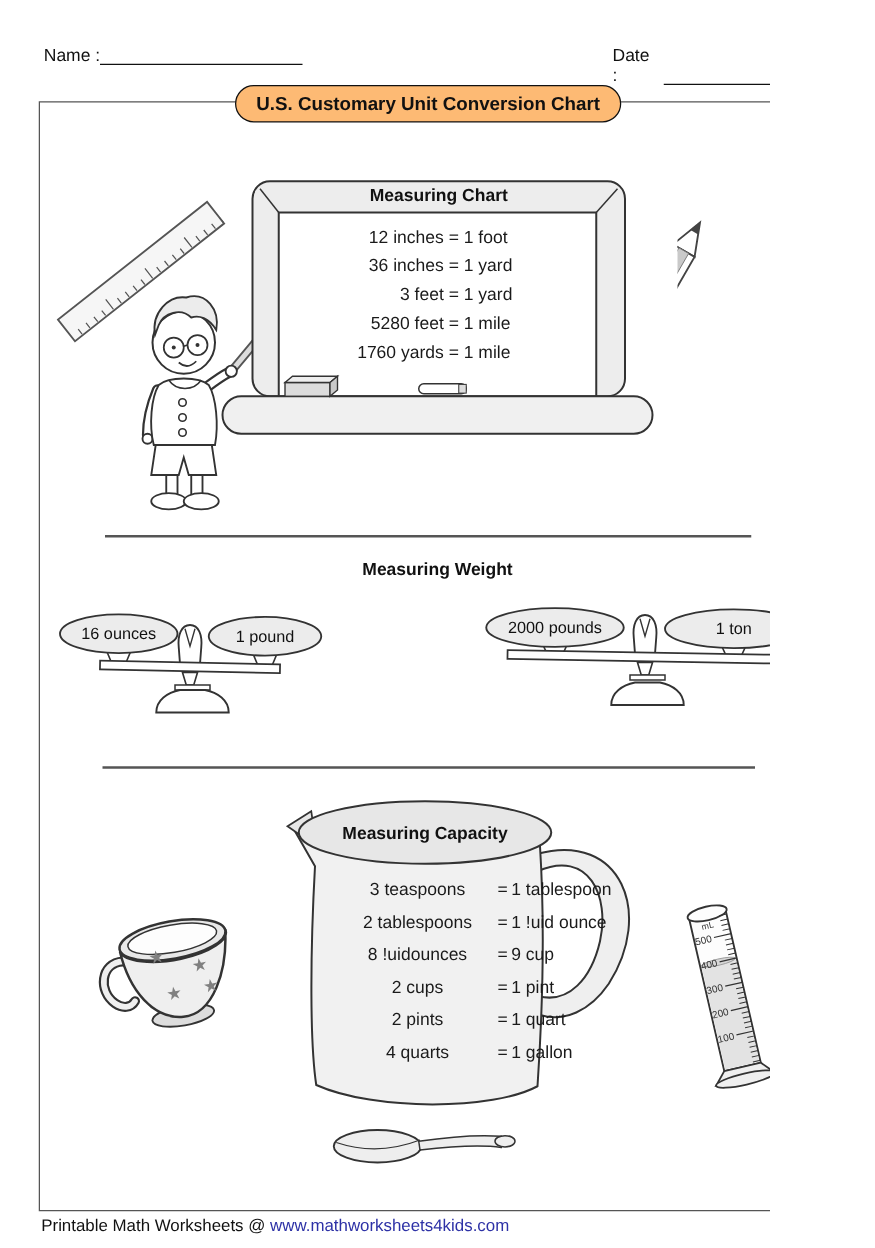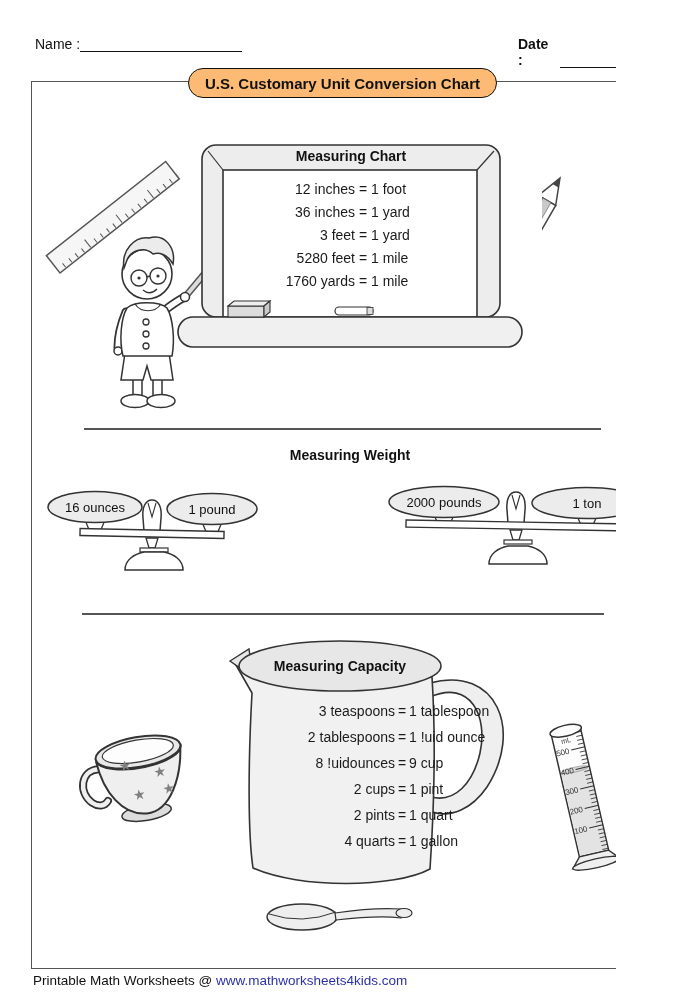--- a/index.html
+++ b/index.html
@@ -19,21 +19,21 @@
 
   
   .sec-head { font-weight:bold; font-size:14px; text-align:center; color:#111; }
 
   
   .conv-row { display:flex; align-items:center; font-size:14px; color:#1a1a1a; }
   .len .conv-row { height:23px; }
   .cap .conv-row { height:26px; }
   .conv-l { text-align:right; }
   .len .conv-l { width:100px; }
-  .cap .conv-l { width:122px; }
+  .cap .conv-l { width:122px;text-align:center; }
   .conv-eq { text-align:center; }
   .len .conv-eq { width:16px; }
   .cap .conv-eq { width:14px; }
   .conv-r { flex:1; text-align:left; white-space:nowrap; }
 
   .divider { border-top:2px solid #555; height:0; }
 
   .footer { font-size:13.5px; color:#111; }
   .footer .link { color:#2d31a6; }
 
@@ -43,21 +43,21 @@
 </style>
 </head>
 <body>
 
 <div id="page">
 
   <div class="abs fieldrow" style="left:35px; top:36px;">
     <span>Name :</span>
       <span class="blankline" style="width:162px;"></span>
   </div>
-  <div class="abs fieldrow" style="left:518px; top:36px;font-weight:bold;">
+  <div class="abs fieldrow" style="left:490px; top:36px;">
     <span>Date :</span>
       <span class="blankline" style="width:125px; margin-left:5px;"></span>
   </div>
 
   <div class="abs main-box" style="left:31px; top:81px; width:638px; height:888px;"></div>
 
   <div class="abs title-capsule" style="left:188px; top:68px; width:309px; height:30px;">
     <span>U.S. Customary Unit Conversion Chart</span>
   </div>
 

